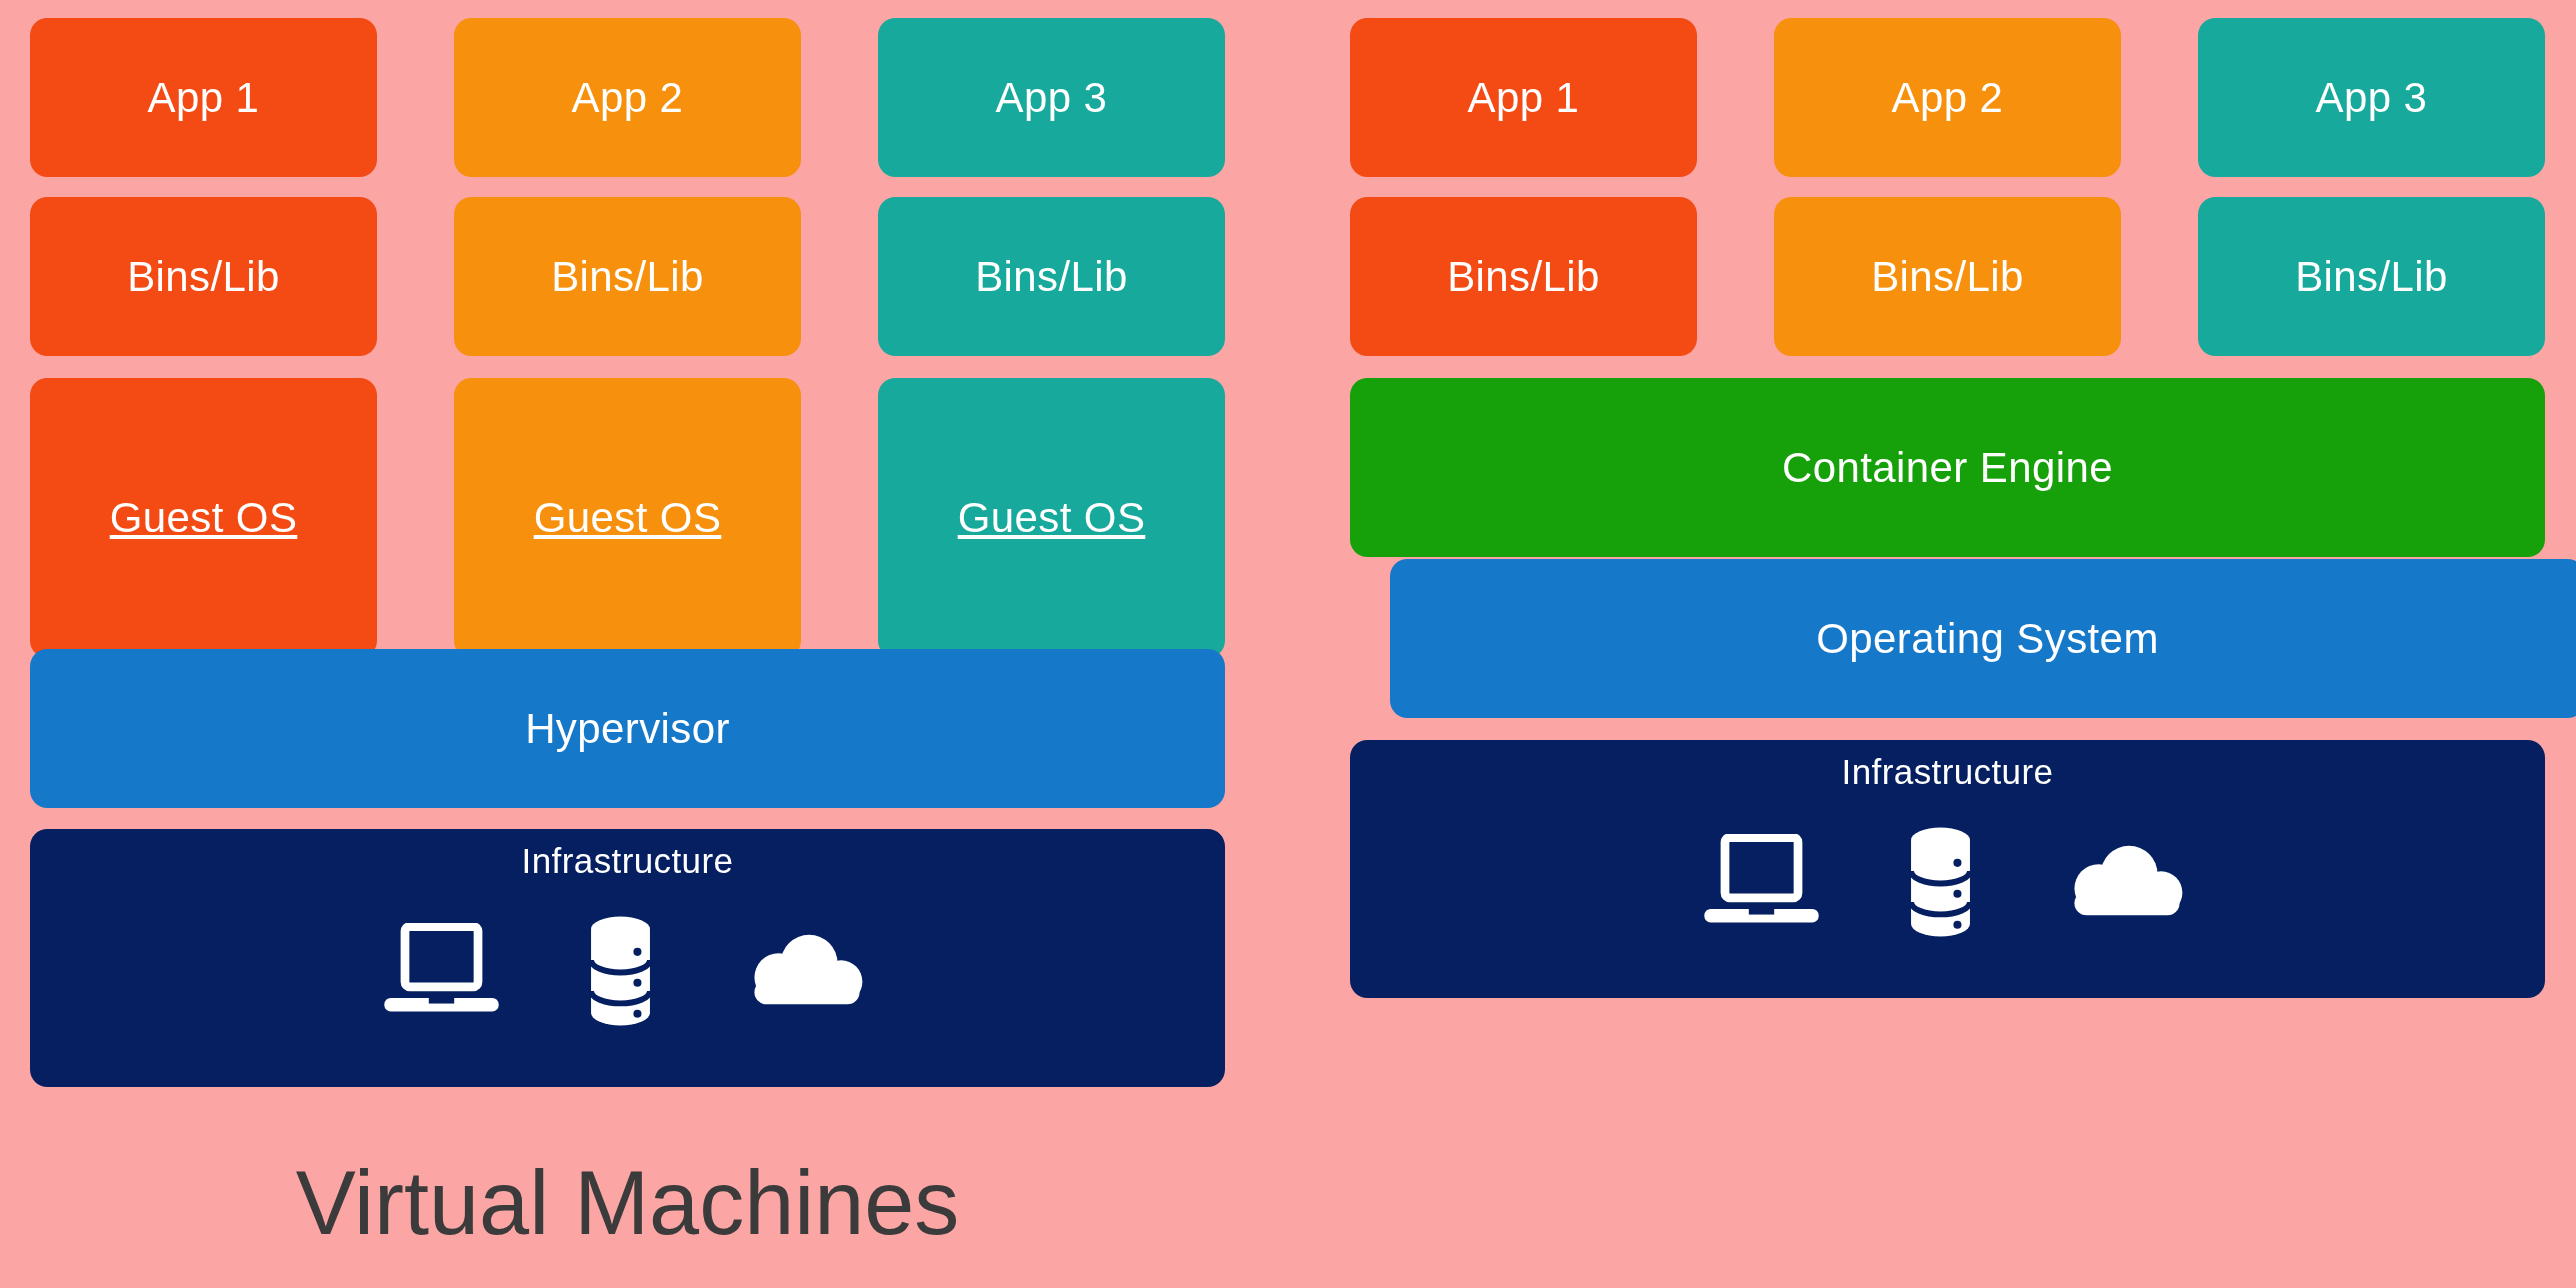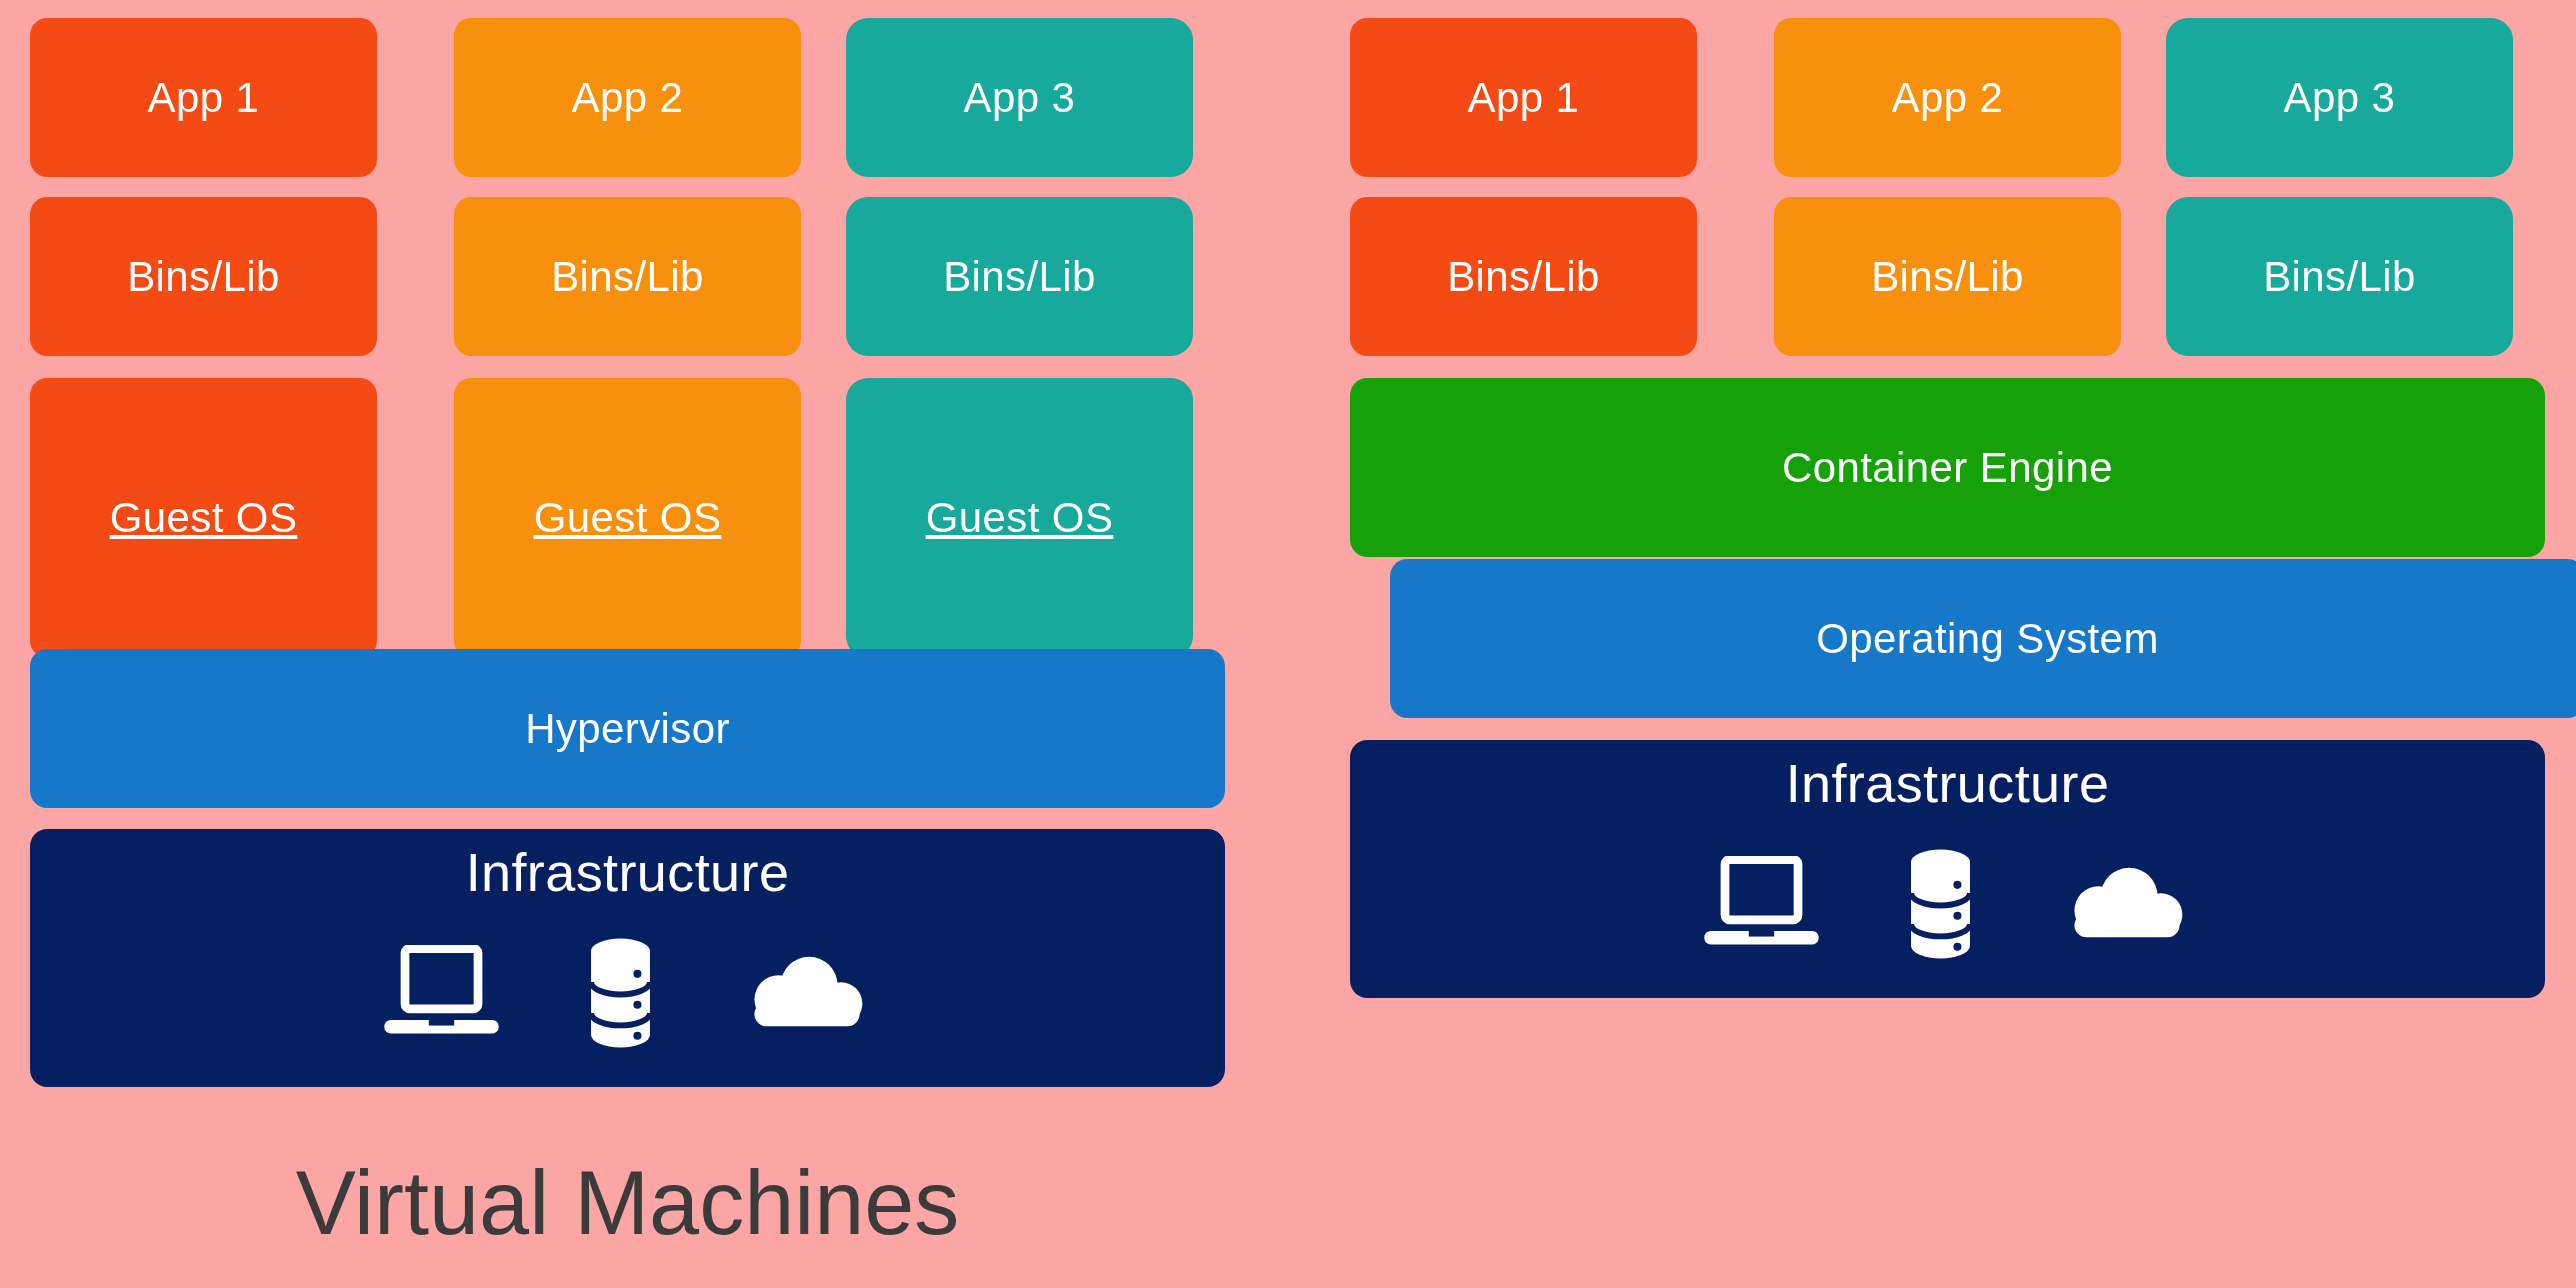--- a/index.html
+++ b/index.html
@@ -32,39 +32,39 @@
     align-items: center;
     justify-content: center;
     font-size: 42px;
     letter-spacing: 0.4px;
     text-align: center;
   }
   .full { left: 0; width: 1195px; }
 
   .c0 { left: 0; }
   .c1 { left: 424px; }
-  .c2 { left: 816px; border-radius: 22px; }
+  .c2 { left: 848px; }
 
   .row-app   { top: 18px;  height: 159px; }
   .row-bins  { top: 197px; height: 159px; }
   .row-guest { top: 378px; height: 280px; text-decoration: underline; }
   .row-hyp   { top: 649px; height: 159px; }
   .row-infra-vm { top: 829px; height: 258px; }
 
   .row-engine   { top: 378px;  height: 179px; }
   .row-os       { top: 559px;  height: 159px; }
   .row-infra-ct { top: 740px; height: 258px; }
 
   .infra {
     flex-direction: column;
     justify-content: flex-start;
   }
   .infra-label {
     margin-top: 11.6px;
-    font-size: 54px;
+    font-size: 35px;
   }
   .icon-row {
     margin-top: 30px;
     display: flex;
     align-items: center;
     gap: 75px;
   }
   .icon-row svg { display: block; }
 
   .panel-title {

